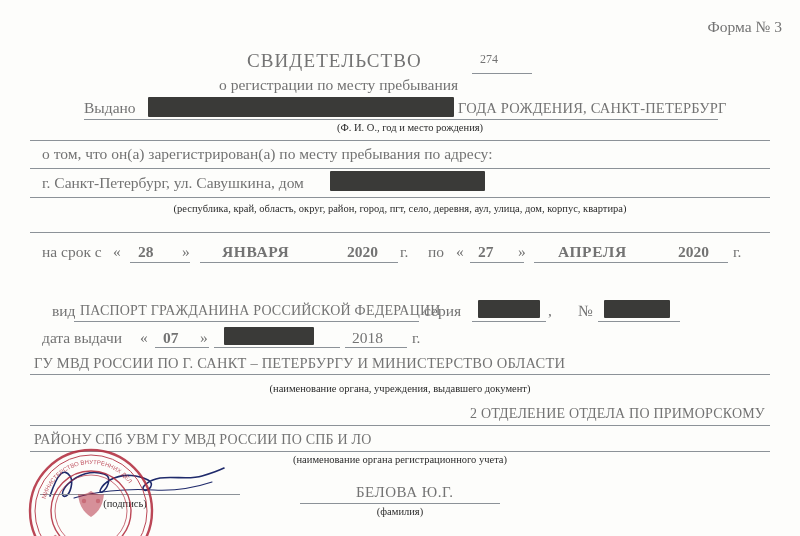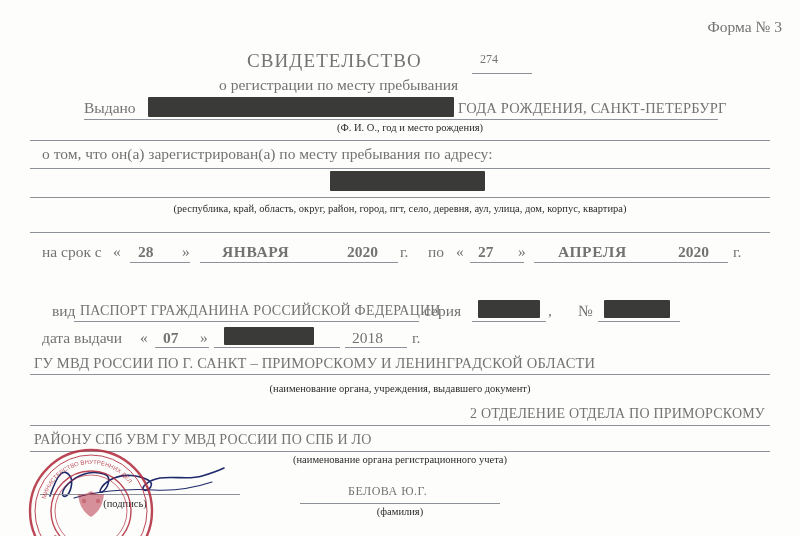--- a/index.html
+++ b/index.html
@@ -215,21 +215,21 @@
   #head-label { left: 34px; top: 405px; font-size: 15.5px; }
   #head-value-1 { left: 470px; top: 406px; font-size: 14px; letter-spacing: 0.2px; }
   #head-line-1 { left: 30px; top: 425px; width: 740px; }
   #head-value-2 { left: 34px; top: 432px; font-size: 14px; letter-spacing: 0.2px; }
   #head-line-2 { left: 30px; top: 451px; width: 740px; }
   #head-caption { left: 190px; top: 454px; width: 420px; }
 
   
   #signature-caption { left: 60px; top: 498px; width: 130px; }
   #signature-line { left: 40px; top: 494px; width: 200px; }
-  #surname-value { left: 348px; top: 484px; font-size: 12px; letter-spacing: 0.5px; }
+  #surname-value { left: 356px; top: 484px; font-size: 15px; letter-spacing: 0.5px; }
   #surname-line { left: 300px; top: 503px; width: 200px; }
   #surname-caption { left: 340px; top: 506px; width: 120px; }
 
   
   #signature-scribble {
     left: 44px;
     top: 462px;
     width: 185px;
     height: 40px;
     pointer-events: none;
@@ -258,20 +258,21 @@
 
   <div class="txt abs" id="issued-label">Выдано</div>
   <div class="redact" id="issued-redact"></div>
   <div class="txt abs" id="issued-value">ГОДА РОЖДЕНИЯ, САНКТ-ПЕТЕРБУРГ</div>
   <div class="line" id="issued-line"></div>
   <div class="caption" id="fio-caption">(Ф. И. О., год и место рождения)</div>
 
   <div class="line" id="reg-line-1"></div>
   <div class="txt abs" id="reg-text">о том, что он(а) зарегистрирован(а) по месту пребывания по адресу:</div>
   <div class="line" id="reg-line-2"></div>
+  <div class="txt abs" id="address-text">г. Санкт-Петербург, ул. Савушкина, дом</div>
   <div class="redact" id="address-redact"></div>
   <div class="line" id="reg-line-3"></div>
   <div class="caption" id="address-caption">(республика, край, область, округ, район, город, пгт, село, деревня, аул, улица, дом, корпус, квартира)</div>
 
   <div class="line" id="term-line-top"></div>
   <div class="txt abs" id="term-label">на срок с</div>
   <div class="txt abs" id="term-q1">«</div>
   <div class="txt abs" id="term-day-from">28</div>
   <div class="txt abs" id="term-q2">»</div>
   <div class="txt abs" id="term-month-from">ЯНВАРЯ</div>
@@ -306,21 +307,21 @@
   <div class="txt abs" id="doc-date-q1">«</div>
   <div class="txt abs" id="doc-date-day">07</div>
   <div class="txt abs" id="doc-date-q2">»</div>
   <div class="redact" id="doc-date-redact"></div>
   <div class="txt abs" id="doc-date-year">2018</div>
   <div class="txt abs" id="doc-date-g">г.</div>
   <div class="line" id="doc-date-u1"></div>
   <div class="line" id="doc-date-u2"></div>
   <div class="line" id="doc-date-u3"></div>
 
-  <div class="txt abs" id="authority-text">ГУ  МВД  РОССИИ  ПО  Г. САНКТ – ПРИМОРСКОМУ  И  ЛЕНИНГРАДСКОЙ ОБЛАСТИ</div>
+  <div class="txt abs" id="authority-text">ГУ  МВД  РОССИИ  ПО  Г. САНКТ – ПЕТЕРБУРГУ  И  МИНИСТЕРСТВО ОБЛАСТИ</div>
   <div class="line" id="authority-line"></div>
   <div class="caption" id="authority-caption">(наименование органа, учреждения, выдавшего документ)</div>
 
   <div class="txt abs" id="head-value-1">2 ОТДЕЛЕНИЕ ОТДЕЛА  ПО ПРИМОРСКОМУ</div>
   <div class="line" id="head-line-1"></div>
   <div class="txt abs" id="head-value-2">РАЙОНУ СПб УВМ  ГУ  МВД РОССИИ  ПО СПБ  И  ЛО</div>
   <div class="line" id="head-line-2"></div>
   <div class="caption" id="head-caption">(наименование органа регистрационного учета)</div>
 
   <svg id="signature-scribble" class="abs" viewBox="0 0 185 40">

